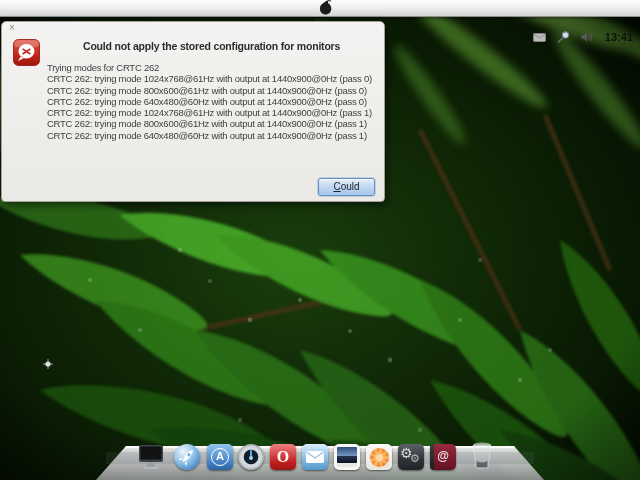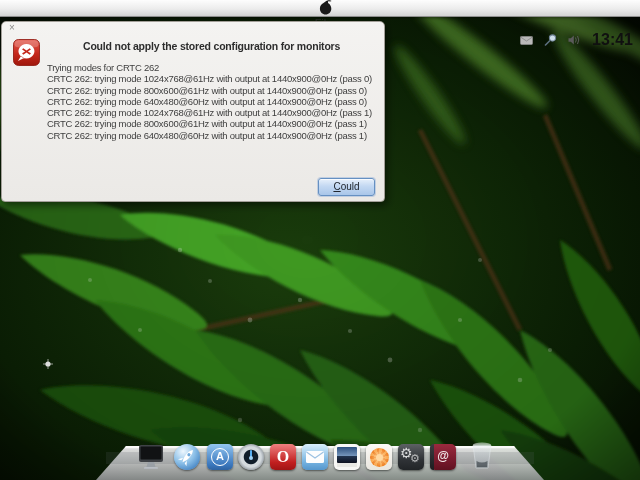--- a/index.html
+++ b/index.html
@@ -13,21 +13,21 @@
   
   .menubar { position:absolute; top:0; left:0; right:0; height:17px; z-index:50;
     background:linear-gradient(#fdfdfd,#ececec 55%,#d3d3d3);
     border-bottom:1px solid #8f8f8f; box-shadow:0 1px 3px rgba(0,0,0,.45);
     display:flex; align-items:center;flex-direction:column; }
   .logo { width:14px; height:15px; margin-left:9px; display:flex; align-items:center; }
   .menu-label { font-size:11px; color:#2b2b2b; margin-left:7px; padding:0 5px; line-height:16px; }
   .menu-label::first-letter { text-decoration:underline; }
   .tray { margin-left:auto; display:flex; align-items:center; gap:11px; padding-right:7px; }
   .tray svg { display:block; }
-  .clock { font-size:16px; font-weight:bold; color:#101010; }
+  .clock { font-size:11px; font-weight:bold; color:#101010; }
 
   
   .dialog { position:absolute; left:1px; top:21px; width:384px; height:181px; z-index:60;
     background:linear-gradient(#f4f3f1,#ebe9e6);
     border:1px solid #a39f99; border-radius:5px 5px 4px 4px;
     box-shadow:2px 3px 9px rgba(0,0,0,.55); }
   .dlg-close { position:absolute; left:7px; top:1px; font-size:10px; color:#8b8b8b;
     line-height:10px; cursor:default; }
   .dlg-icon { position:absolute; left:11px; top:17px; width:27px; height:27px; }
   .dlg-title { position:absolute; left:45px; top:18px; font-size:10.5px; font-weight:bold;

